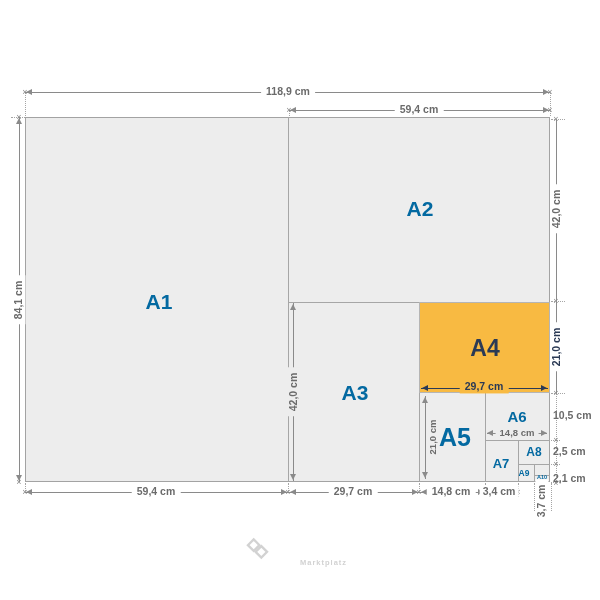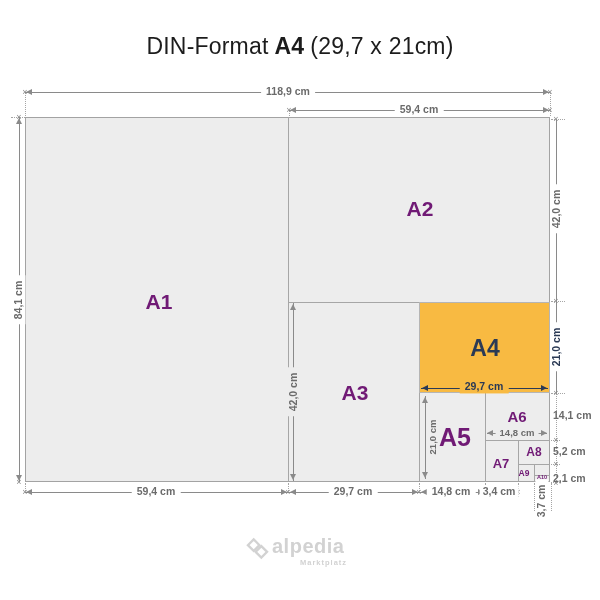--- a/index.html
+++ b/index.html
@@ -14,21 +14,21 @@
       font-size:186px;font-weight:700;color:#c9c9c9;letter-spacing:-6px;line-height:.98;}
   .lv,.lh{position:absolute;background:#a6a6a6;}
   .lv{width:1px;} .lh{height:1px;}
   .dv,.dh{position:absolute;background:#8a8a8a;}
   .dv{width:1px;} .dh{height:1px;}
   .dh.nvl{background:#2b3a55;}
   .dotv{position:absolute;width:0;border-left:1px dotted #a5a5a5;}
   .doth{position:absolute;height:0;border-top:1px dotted #a5a5a5;}
   .orange{position:absolute;left:419px;top:302px;width:131px;height:91px;
           background:#f8ba42;border:1px solid #b5b5b5;box-sizing:border-box;}
-  .fl{position:absolute;font-weight:700;color:#701a75;transform:translate(-50%,-50%);
+  .fl{position:absolute;font-weight:700;color:#0369a1;transform:translate(-50%,-50%);
       line-height:1;white-space:nowrap;}
   .dl{position:absolute;font-size:10.5px;font-weight:600;color:#6b6b6b;background:#fff;
       padding:0 5px;transform:translate(-50%,-50%);white-space:nowrap;line-height:1.25;}
   .dl.rot{transform:translate(-50%,-50%) rotate(-90deg);}
   .dl.sheetbg{background:#ededed;}
   .dl.orangebg{background:#f8ba42;}
   .dl.nv{color:#2b3a55;font-weight:700;}
   .dl.sm{font-size:9.5px;padding:0 4px;}
   .dl.plain{background:none;padding:0;transform:translateY(-50%);}
   .tick{position:absolute;color:#8a8a8a;font-size:9px;line-height:1;
@@ -48,21 +48,20 @@
               color:#d2d2d2;letter-spacing:.5px;line-height:22px;}
   .logo-tag{position:absolute;left:54px;top:23px;font-size:7.5px;font-weight:700;
             color:#d2d2d2;letter-spacing:1px;}
   .logo-icon{position:absolute;left:0;top:2px;}
 </style>
 </head>
 <body>
 
 <div class="canvas">
 
-  <div class="title"><span>DIN-Format</span><span class="t-em">A4</span><span>(29,7 x 21cm)</span></div>
 
   <div class="sheet"></div>
 
 
   <div class="lv" style="left:288px;top:117px;height:365px"></div>
   <div class="lh" style="left:288px;top:302px;width:262px"></div>
   <div class="lv" style="left:419px;top:302px;height:180px"></div>
   <div class="lv" style="left:485px;top:393px;height:89px"></div>
   <div class="lh" style="left:485px;top:440px;width:65px"></div>
   <div class="lv" style="left:518px;top:440px;height:42px"></div>
@@ -159,27 +158,26 @@
   <div class="dl rot" style="left:557px;top:209px">42,0 cm</div>
   <div class="dl rot nv" style="left:557px;top:347px">21,0 cm</div>
   <div class="dl rot sheetbg" style="left:294px;top:392px">42,0 cm</div>
   <div class="dl rot sheetbg sm" style="left:433px;top:437px">21,0 cm</div>
   <div class="dl sheetbg sm" style="left:517px;top:433px">14,8 cm</div>
   <div class="dl nv orangebg" style="left:484px;top:387px">29,7 cm</div>
   <div class="dl" style="left:156px;top:492px">59,4 cm</div>
   <div class="dl" style="left:353px;top:492px">29,7 cm</div>
   <div class="dl" style="left:451px;top:492px">14,8 cm</div>
   <div class="dl" style="left:499px;top:492px;padding:0 3px">3,4 cm</div>
-  <div class="dl plain" style="left:553px;top:416px">14,1 cm</div>
-  <div class="dl plain" style="left:553px;top:452px">5,2 cm</div>
+  <div class="dl plain" style="left:553px;top:416px">10,5 cm</div>
+  <div class="dl plain" style="left:553px;top:452px">2,5 cm</div>
   <div class="dl plain" style="left:553px;top:479px">2,1 cm</div>
   <div class="dl rot" style="left:542px;top:501px">3,7 cm</div>
 
   <div class="logo">
     <svg class="logo-icon" width="23" height="23" viewBox="0 0 24 23">
       <path d="M8 2 L14 8 L8 14 L2 8 Z" fill="none" stroke="#d2d2d2" stroke-width="2.4"></path>
       <path d="M16 9 L22 15 L16 21 L10 15 Z" fill="none" stroke="#d2d2d2" stroke-width="2.4"></path>
     </svg>
-    <span class="logo-brand">alpedia</span>
     <span class="logo-tag">Marktplatz</span>
   </div>
 
 </div>
 
 </body></html>

